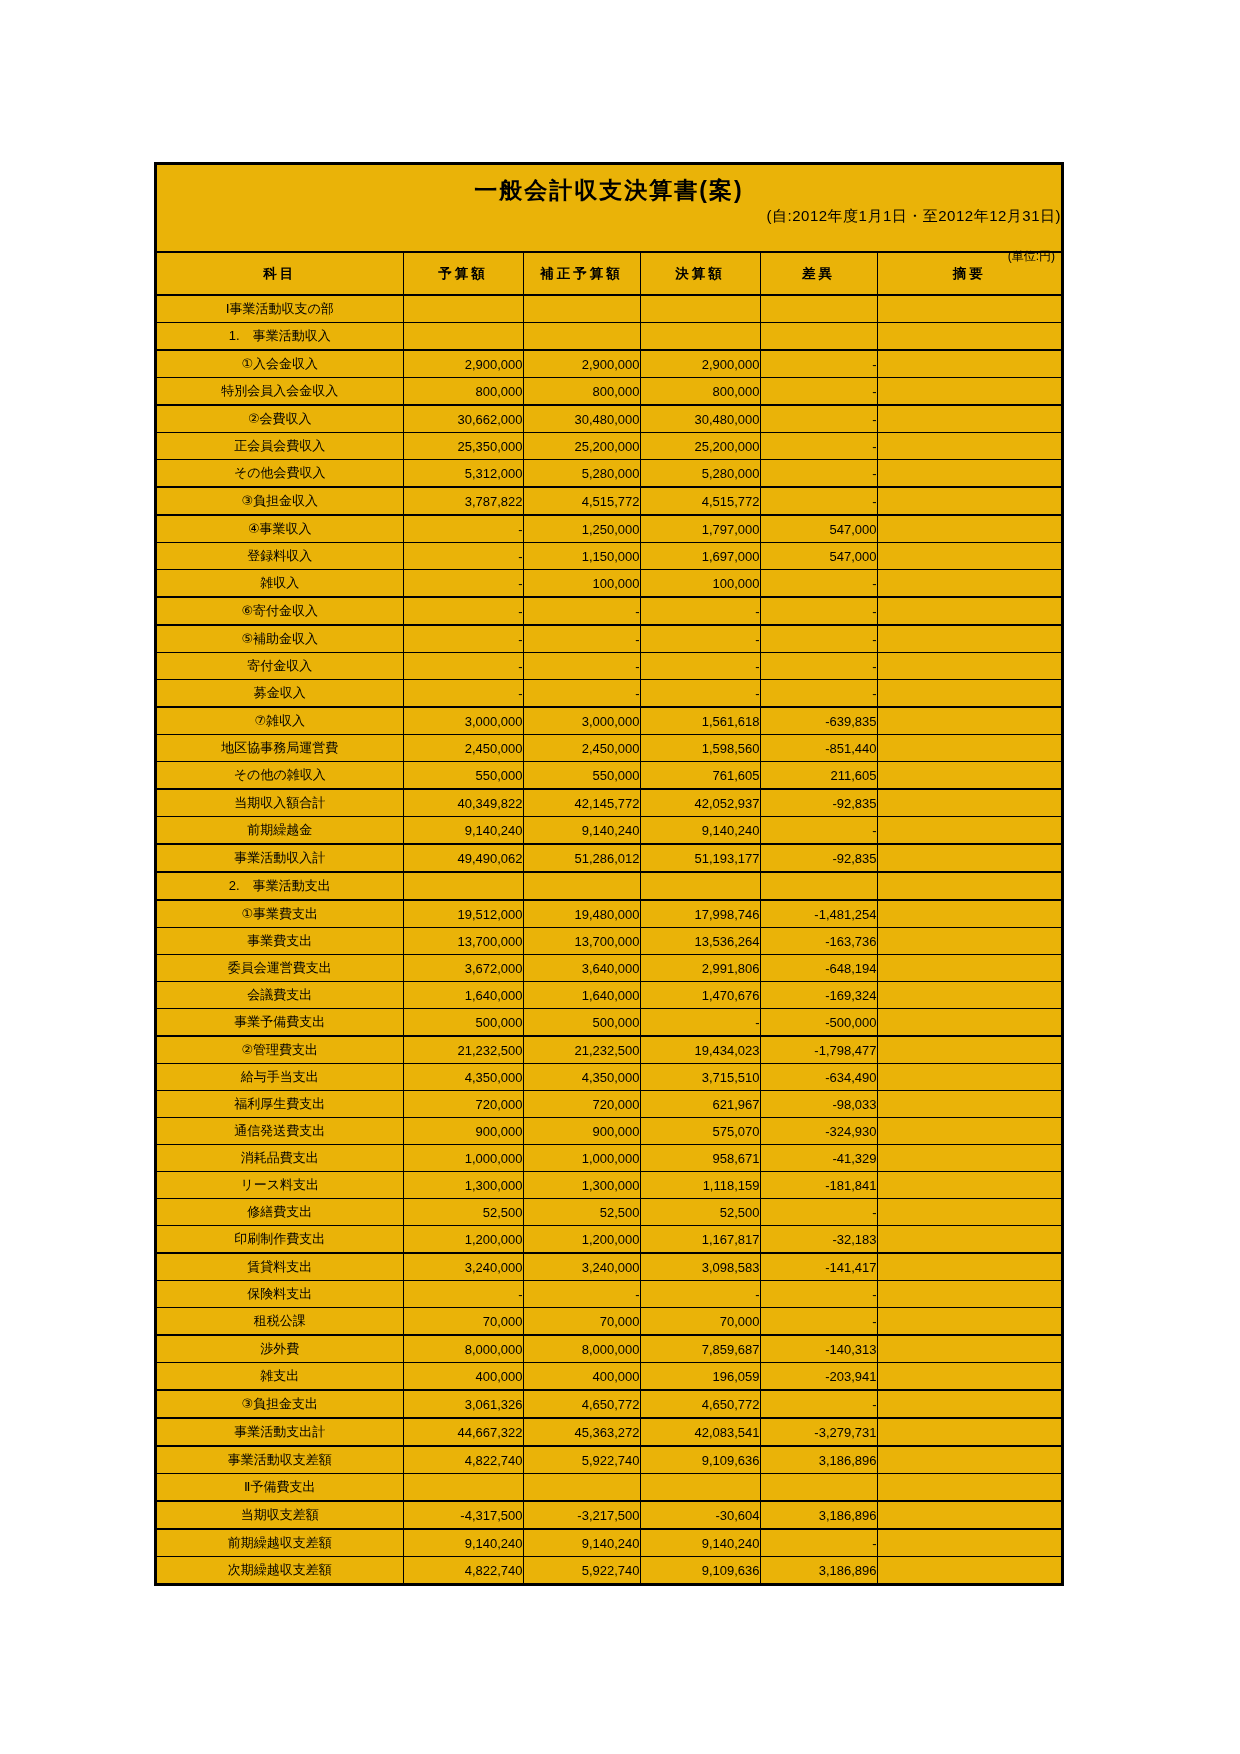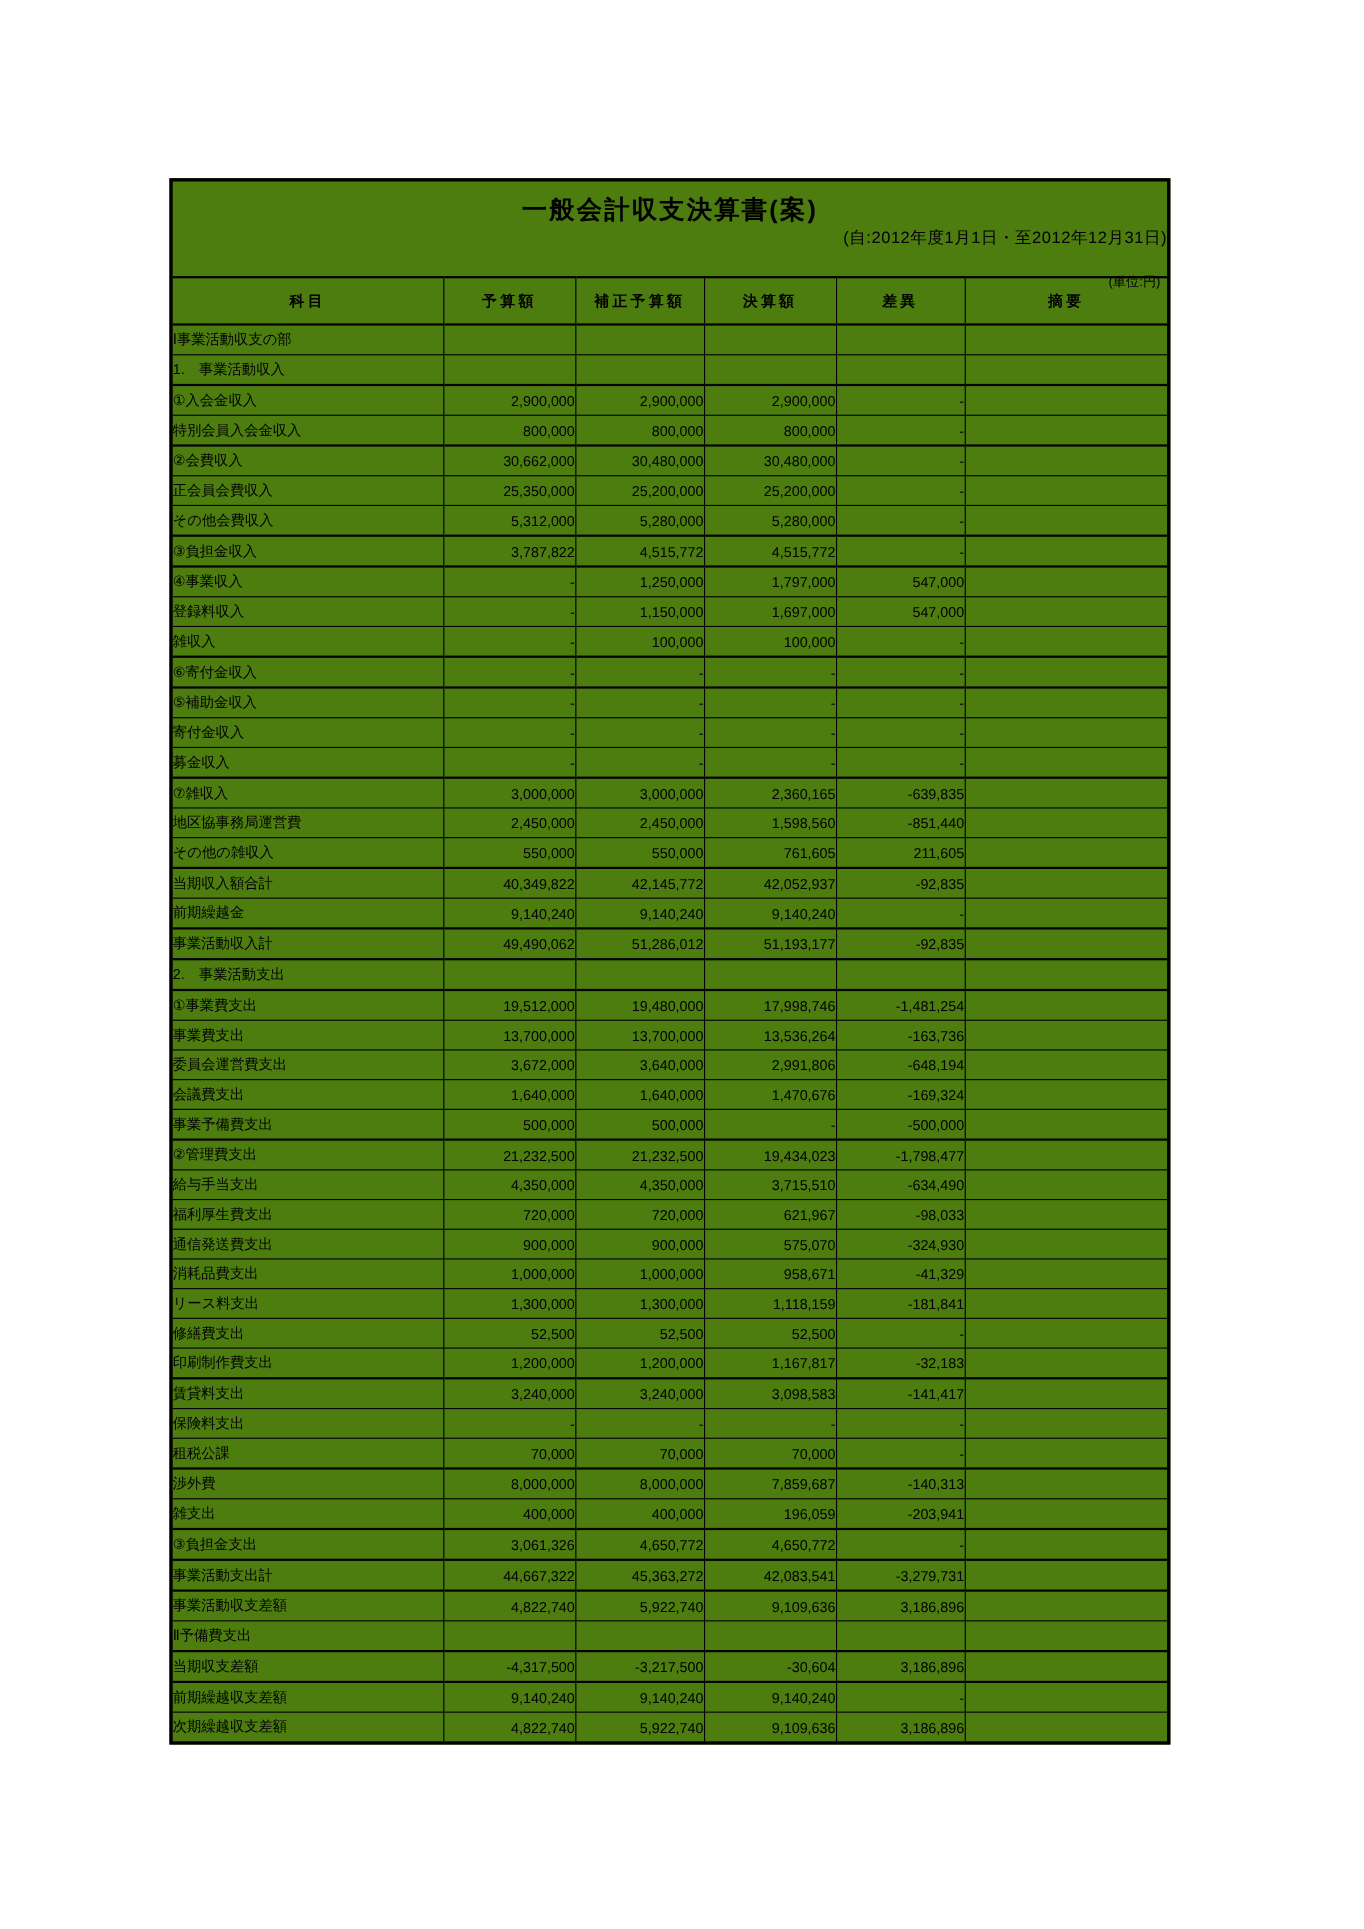--- a/index.html
+++ b/index.html
@@ -9,21 +9,21 @@
     background:#ffffff;
     font-family:"Liberation Sans","DejaVu Sans",sans-serif;
     color:#000;
   }
   .doc-box {
     position:absolute;
     left:154px; top:162px;
     width:910px;
     box-sizing:border-box;
     border:3px solid #000;
-    background:#4d7c0f;
+    background:#eab308;
   }
   .title-area {
     height:86px;
     box-sizing:border-box;
     padding-top:11px;
   }
   .doc-title {
     text-align:center;
     font-size:23px;
     font-weight:bold;
@@ -65,21 +65,21 @@
     padding:0;
     overflow:hidden;
     white-space:nowrap;
   }
   table.statement th:first-child,
   table.statement td:first-child { border-left:none; }
   table.statement th:last-child,
   table.statement td:last-child { border-right:none; }
   table.statement tbody tr:last-child td { border-bottom:none; }
   tr.bt td { border-top:2px solid #000; }
-  td.label-cell { text-align:left; font-size:13.5px; }
+  td.label-cell { text-align:center; font-size:13.5px; }
   td.num-cell { text-align:right; padding-right:8px; }
   td.note-cell { }
   td.ind0 { padding-left:5px; }
   td.ind1 { padding-left:13px; }
   td.ind2 { padding-left:18px; }
   td.ind3 { padding-left:41px; }
 </style>
 </head>
 <body>
 
@@ -227,21 +227,21 @@
     <td class="num-cell">-</td>
     <td class="num-cell">-</td>
     <td class="num-cell">-</td>
     <td class="num-cell">-</td>
     <td class="note-cell"></td>
   </tr>
           <tr class="bt">
     <td class="label-cell ind2">⑦雑収入</td>
     <td class="num-cell">3,000,000</td>
     <td class="num-cell">3,000,000</td>
-    <td class="num-cell">2,360,165</td>
+    <td class="num-cell">1,561,618</td>
     <td class="num-cell">-639,835</td>
     <td class="note-cell"></td>
   </tr>
           <tr>
     <td class="label-cell ind3">地区協事務局運営費</td>
     <td class="num-cell">2,450,000</td>
     <td class="num-cell">2,450,000</td>
     <td class="num-cell">1,598,560</td>
     <td class="num-cell">-851,440</td>
     <td class="note-cell"></td>

